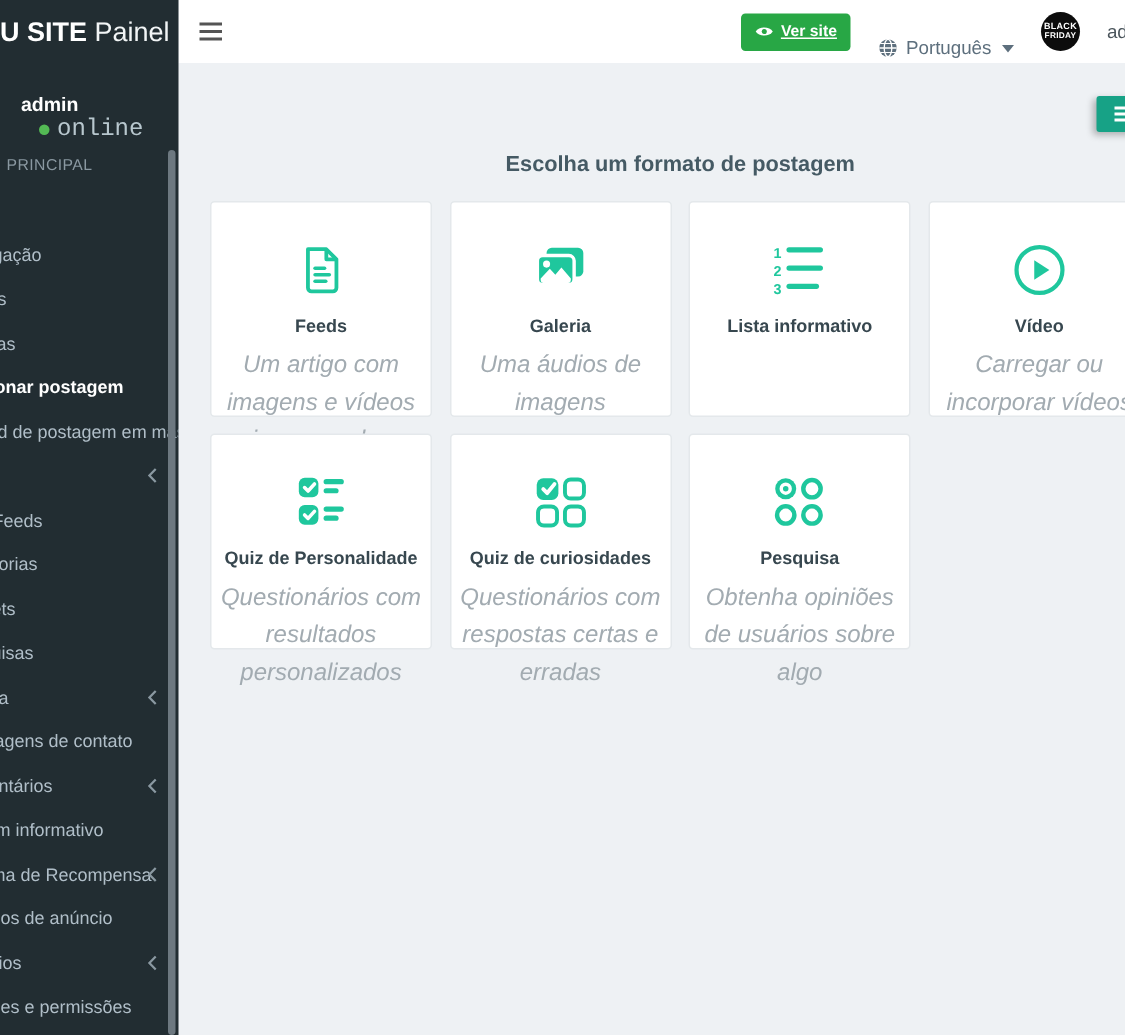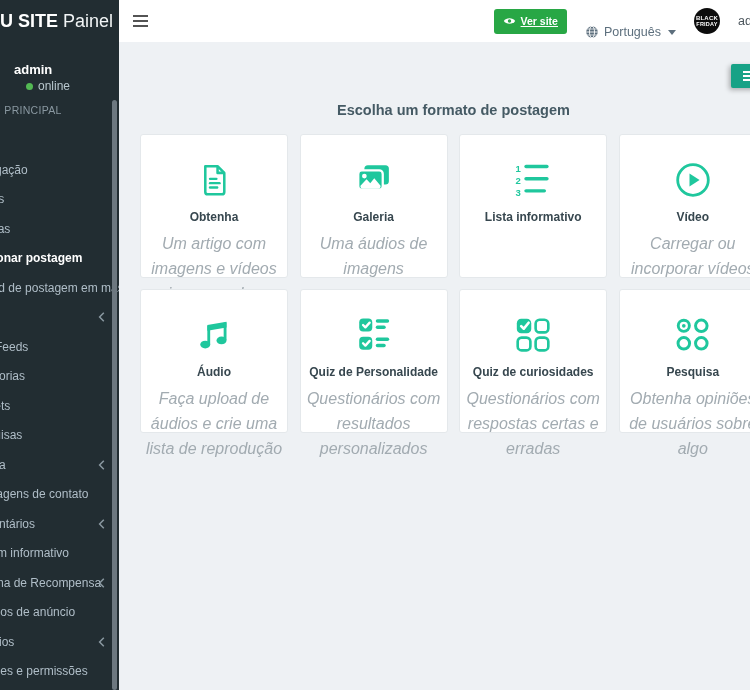--- a/index.html
+++ b/index.html
@@ -10,21 +10,21 @@
   
   .sidebar{position:absolute;left:0;top:0;width:119px;height:690px;background:#222d32;
            overflow:hidden;z-index:2;}
   .logo{height:42px;display:flex;align-items:center;color:#fff;font-size:18px;white-space:nowrap;}
   .logo-inner{margin-left:-27px;}
   .logo-bold{font-weight:bold;}
   .logo-light{font-weight:normal;margin-left:5px;color:#f2f5f6;}
   .user-panel{padding:20px 0 0 14px;}
   .user-name{color:#fff;font-weight:bold;font-size:13px;line-height:15px;}
   .user-status{margin-top:4px;padding-left:12px;display:flex;align-items:center;gap:5px;
-               color:#b8c7ce;font-size:12px;line-height:11px;}
+               color:#b8c7ce;font-size:16px;line-height:11px;font-family:Liberation Mono, monospace;}
   .dot{width:7px;height:7px;border-radius:50%;background:#53b954;flex:0 0 auto;}
   .menu-header{margin-top:12px;font-size:10.5px;color:#8a98a1;white-space:nowrap;line-height:12px;}
   .menu-header-inner{margin-left:-31px;letter-spacing:.3px;}
   ul.menu{list-style:none;margin:9.5px 0 0;padding:0;}
   li.side-item{height:29.5px;display:flex;align-items:center;position:relative;
                color:#b0bec8;font-size:12px;cursor:pointer;}
   li.side-item .side-label{white-space:nowrap;margin-left:-33px;}
   li.side-item.active{color:#fff;font-weight:bold;}
   .chev{position:absolute;right:14px;top:50%;transform:translateY(-50%);line-height:0;}
   .scroll-thumb{position:absolute;left:112px;top:100px;width:5px;height:590px;
@@ -208,21 +208,21 @@
         <div class="card">
           <div class="icon">
             <svg width="38" height="40" viewBox="0 0 48 48">
               <path d="M13 6.5h15.5L37 15v24a3 3 0 0 1-3 3H16a3 3 0 0 1-3-3z" fill="none" stroke="#1fc79d" stroke-width="3.2" stroke-linejoin="round"></path>
               <path d="M28.5 6.5V15H37" fill="none" stroke="#1fc79d" stroke-width="3.2" stroke-linejoin="round"></path>
               <line x1="19" y1="22.5" x2="27" y2="22.5" stroke="#1fc79d" stroke-width="3" stroke-linecap="round"></line>
               <line x1="19" y1="28" x2="31" y2="28" stroke="#1fc79d" stroke-width="3" stroke-linecap="round"></line>
               <line x1="19" y1="33.5" x2="28" y2="33.5" stroke="#1fc79d" stroke-width="3" stroke-linecap="round"></line>
             </svg>
           </div>
-          <h3>Obtenha</h3>
+          <h3>Feeds</h3>
           <p>Um artigo com imagens e vídeos incorporados</p>
         </div>
         <div class="card">
           <div class="icon">
             <svg width="42" height="40" viewBox="0 0 48 44">
               <rect x="13" y="5" width="28" height="22" rx="4" fill="#1fc79d"></rect>
               <rect x="6" y="11" width="28" height="22" rx="4" fill="#1fc79d" stroke="#fff" stroke-width="2.6"></rect>
               <circle cx="13" cy="17.5" r="2.7" fill="#fff"></circle>
               <path d="M8.5 28.5l7-7.5 4.2 4.6 4.6-5.6 7.2 8.5v1a2.5 2.5 0 0 1-2.5 2.5H11a2.5 2.5 0 0 1-2.5-2.5z" fill="#fff"></path>
             </svg>
@@ -245,33 +245,20 @@
         </div>
         <div class="card">
           <div class="icon">
             <svg width="42" height="42" viewBox="0 0 48 48">
               <circle cx="24" cy="24" r="17.5" fill="none" stroke="#1fc79d" stroke-width="3.2"></circle>
               <path d="M20 16.5L31.5 24 20 31.5z" fill="#1fc79d"></path>
             </svg>
           </div>
           <h3>Vídeo</h3>
           <p>Carregar ou incorporar vídeos</p>
-        </div>
-        <div class="card">
-          <div class="icon">
-            <svg width="40" height="40" viewBox="0 0 48 48">
-              <polygon points="16,12 39,8 39,15 16,19" fill="#1fc79d"></polygon>
-              <rect x="16" y="13" width="3.4" height="22" fill="#1fc79d"></rect>
-              <rect x="35.6" y="9" width="3.4" height="21" fill="#1fc79d"></rect>
-              <ellipse cx="13.5" cy="35.5" rx="6" ry="4.6" fill="#1fc79d"></ellipse>
-              <ellipse cx="33" cy="30.5" rx="6" ry="4.6" fill="#1fc79d"></ellipse>
-            </svg>
-          </div>
-          <h3>Áudio</h3>
-          <p>Faça upload de áudios e crie uma lista de reprodução</p>
         </div>
         <div class="card">
           <div class="icon">
             <svg width="42" height="40" viewBox="0 0 48 46">
               <rect x="7" y="4" width="15" height="15" rx="4.5" fill="#1fc79d"></rect>
               <path d="M11.4 11.5l2.7 2.7 4.9-5.4" fill="none" stroke="#fff" stroke-width="2.7" stroke-linecap="round" stroke-linejoin="round"></path>
               <rect x="26" y="5" width="15.5" height="4" rx="2" fill="#1fc79d"></rect>
               <rect x="26" y="12" width="11.5" height="4" rx="2" fill="#1fc79d"></rect>
               <rect x="7" y="25" width="15" height="15" rx="4.5" fill="#1fc79d"></rect>
               <path d="M11.4 32.5l2.7 2.7 4.9-5.4" fill="none" stroke="#fff" stroke-width="2.7" stroke-linecap="round" stroke-linejoin="round"></path>

